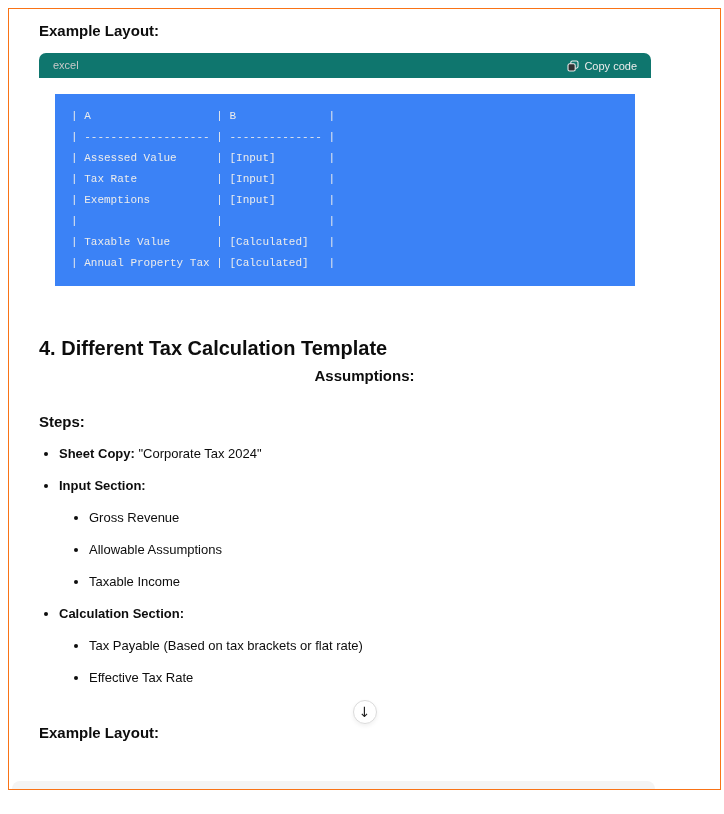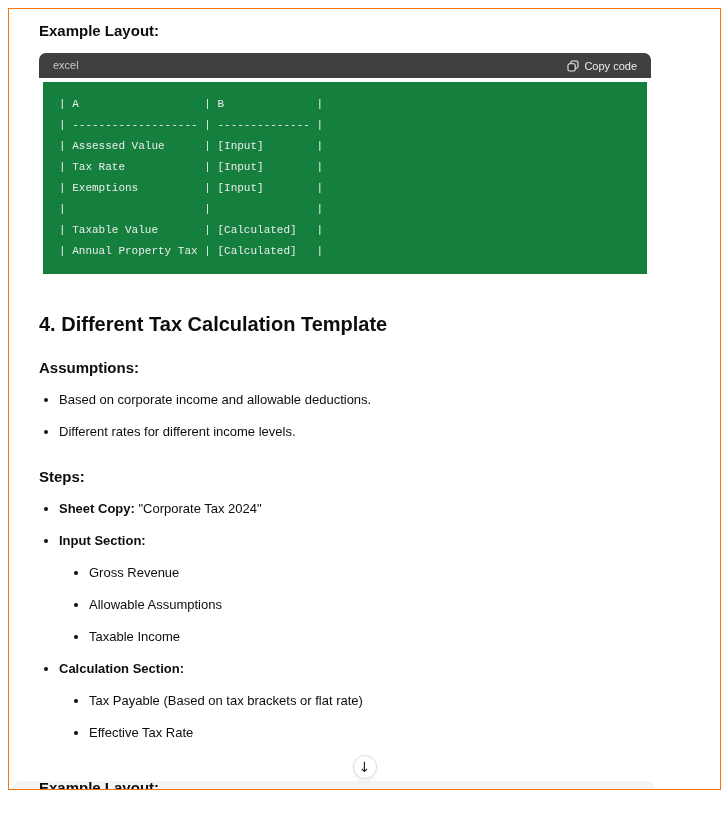--- a/index.html
+++ b/index.html
@@ -8,39 +8,39 @@
     font-family:"Liberation Sans","DejaVu Sans",sans-serif;
     color:#0d0d0d;
   }
   .frame {
     position:absolute; left:8px; top:8px; width:711px; height:780px;
     border:1px solid #f97316; background:#ffffff; overflow:hidden;
   }
   .content { padding:13px 30px 0 30px; position:relative; z-index:1; }
 
   .sec-h { font-size:15px; font-weight:700; line-height:18px; margin:0 0 13px 0; color:#0d0d0d; }
-  .sec-h.assumptions { margin-top:22px; }
+  .sec-h.assumptions { margin-top:6px;text-align:center; }
   .sec-h.steps { margin-top:28px; }
   .sec-h.bottom { margin-top:0; margin-bottom:0; }
 
   
   .code-block { width:612px; border-radius:7px; overflow:hidden; }
   .code-header {
-    background:#404040; height:25px; padding:0 14px;
+    background:#0f766e; height:25px; padding:0 14px;
     display:flex; align-items:center; justify-content:space-between;
   }
   .code-lang { color:#c9c9c9; font-size:11px; line-height:25px; }
   .copy-btn {
     display:flex; align-items:center; gap:5px;
     background:none; border:none; padding:0; cursor:pointer;
     color:#ececec; font-size:11px; font-family:inherit;
   }
   .copy-btn svg { display:block; }
   .code-body {
-    margin:4px; background:#15803d; color:#ececec;
+    margin:16px; background:#3b82f6; color:#ececec;
     font-family:"Liberation Mono","DejaVu Sans Mono",monospace;
     font-size:11px; line-height:21px; padding:12px 16px;
     white-space:pre;
   }
 
   h3.doc-h3 { margin:34px 0 0 0; font-size:20px; line-height:25px; color:#0d0d0d; }
   h3.doc-h3 .h3-num { font-weight:600; }
   h3.doc-h3 .h3-title { font-weight:800; }
 
   ul.blist { margin:14px 0 8px 0; padding-left:20px; list-style:disc; }
@@ -90,24 +90,20 @@
 | Exemptions          | [Input]        |
 |                     |                |
 | Taxable Value       | [Calculated]   |
 | Annual Property Tax | [Calculated]   |</pre>
     </div>
 
     <h3 class="doc-h3"><span class="h3-num">4.</span> <span class="h3-title">Different Tax Calculation Template</span></h3>
 
     <p class="sec-h assumptions">Assumptions:</p>
 
-    <ul class="blist">
-      <li>Based on corporate income and allowable deductions.</li>
-      <li>Different rates for different income levels.</li>
-    </ul>
 
     <p class="sec-h steps">Steps:</p>
 
     <ul class="blist">
       <li><span class="b">Sheet Copy:</span><span> "Corporate Tax 2024"</span></li>
       <li><span class="b">Input Section:</span>
         <ul>
           <li>Gross Revenue</li>
           <li>Allowable Assumptions</li>
           <li>Taxable Income</li>

